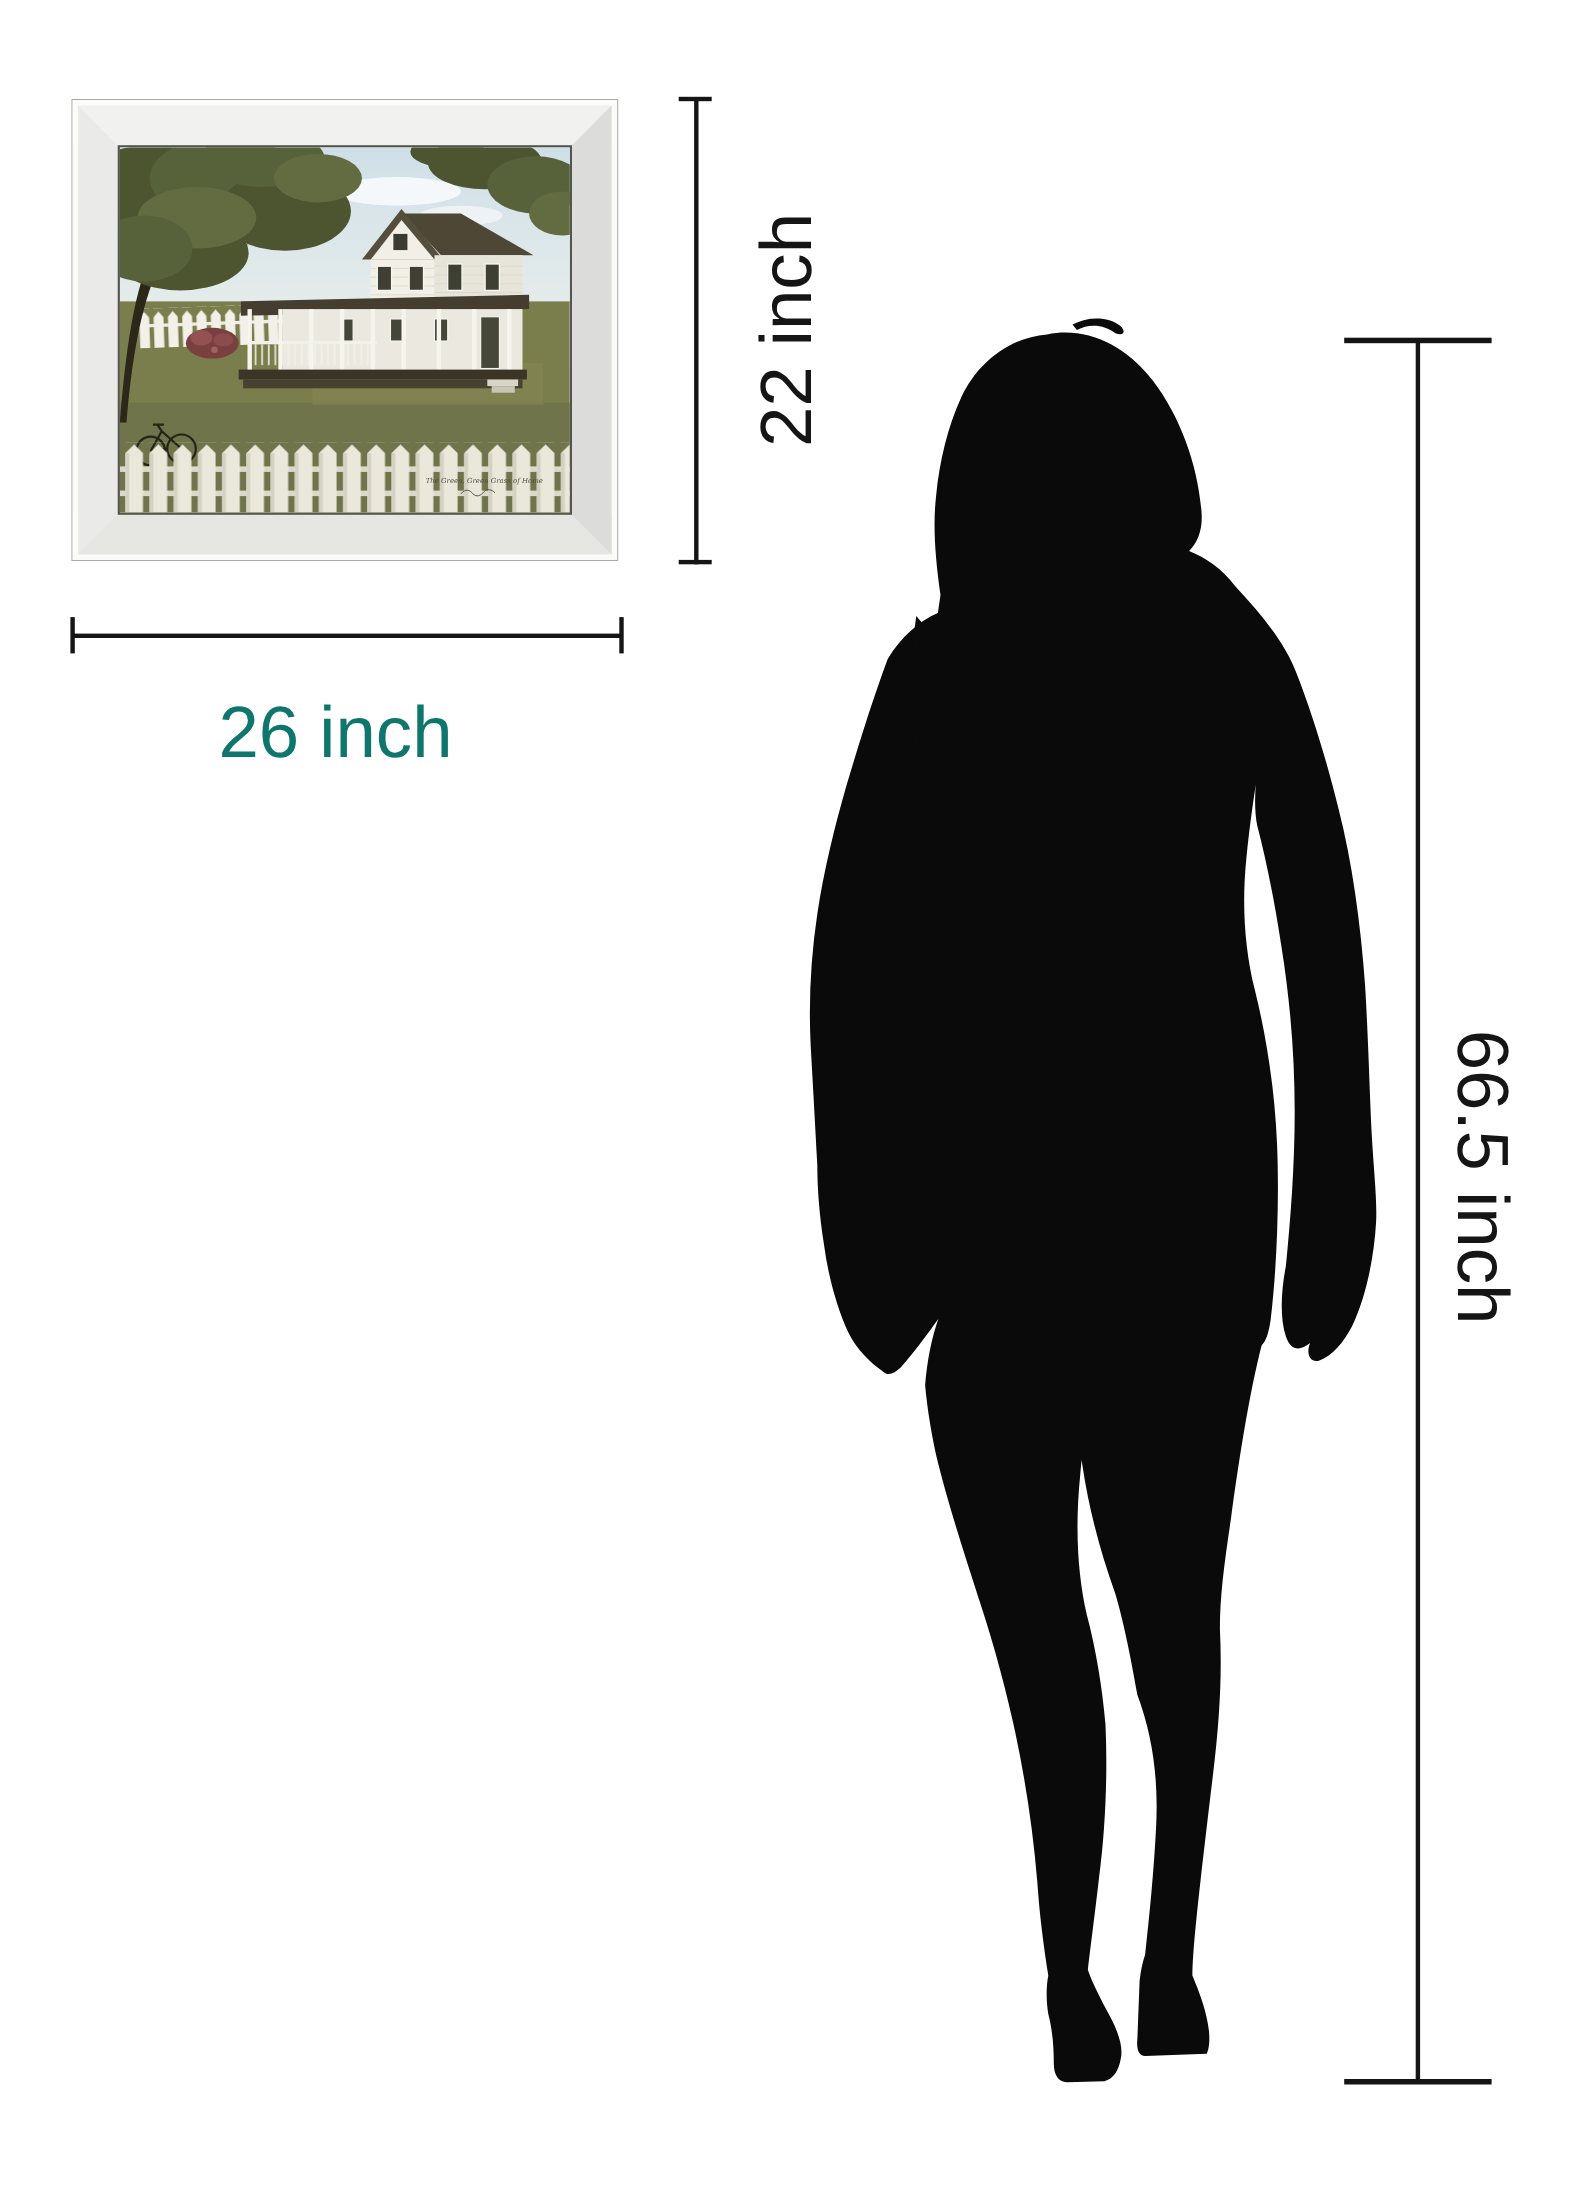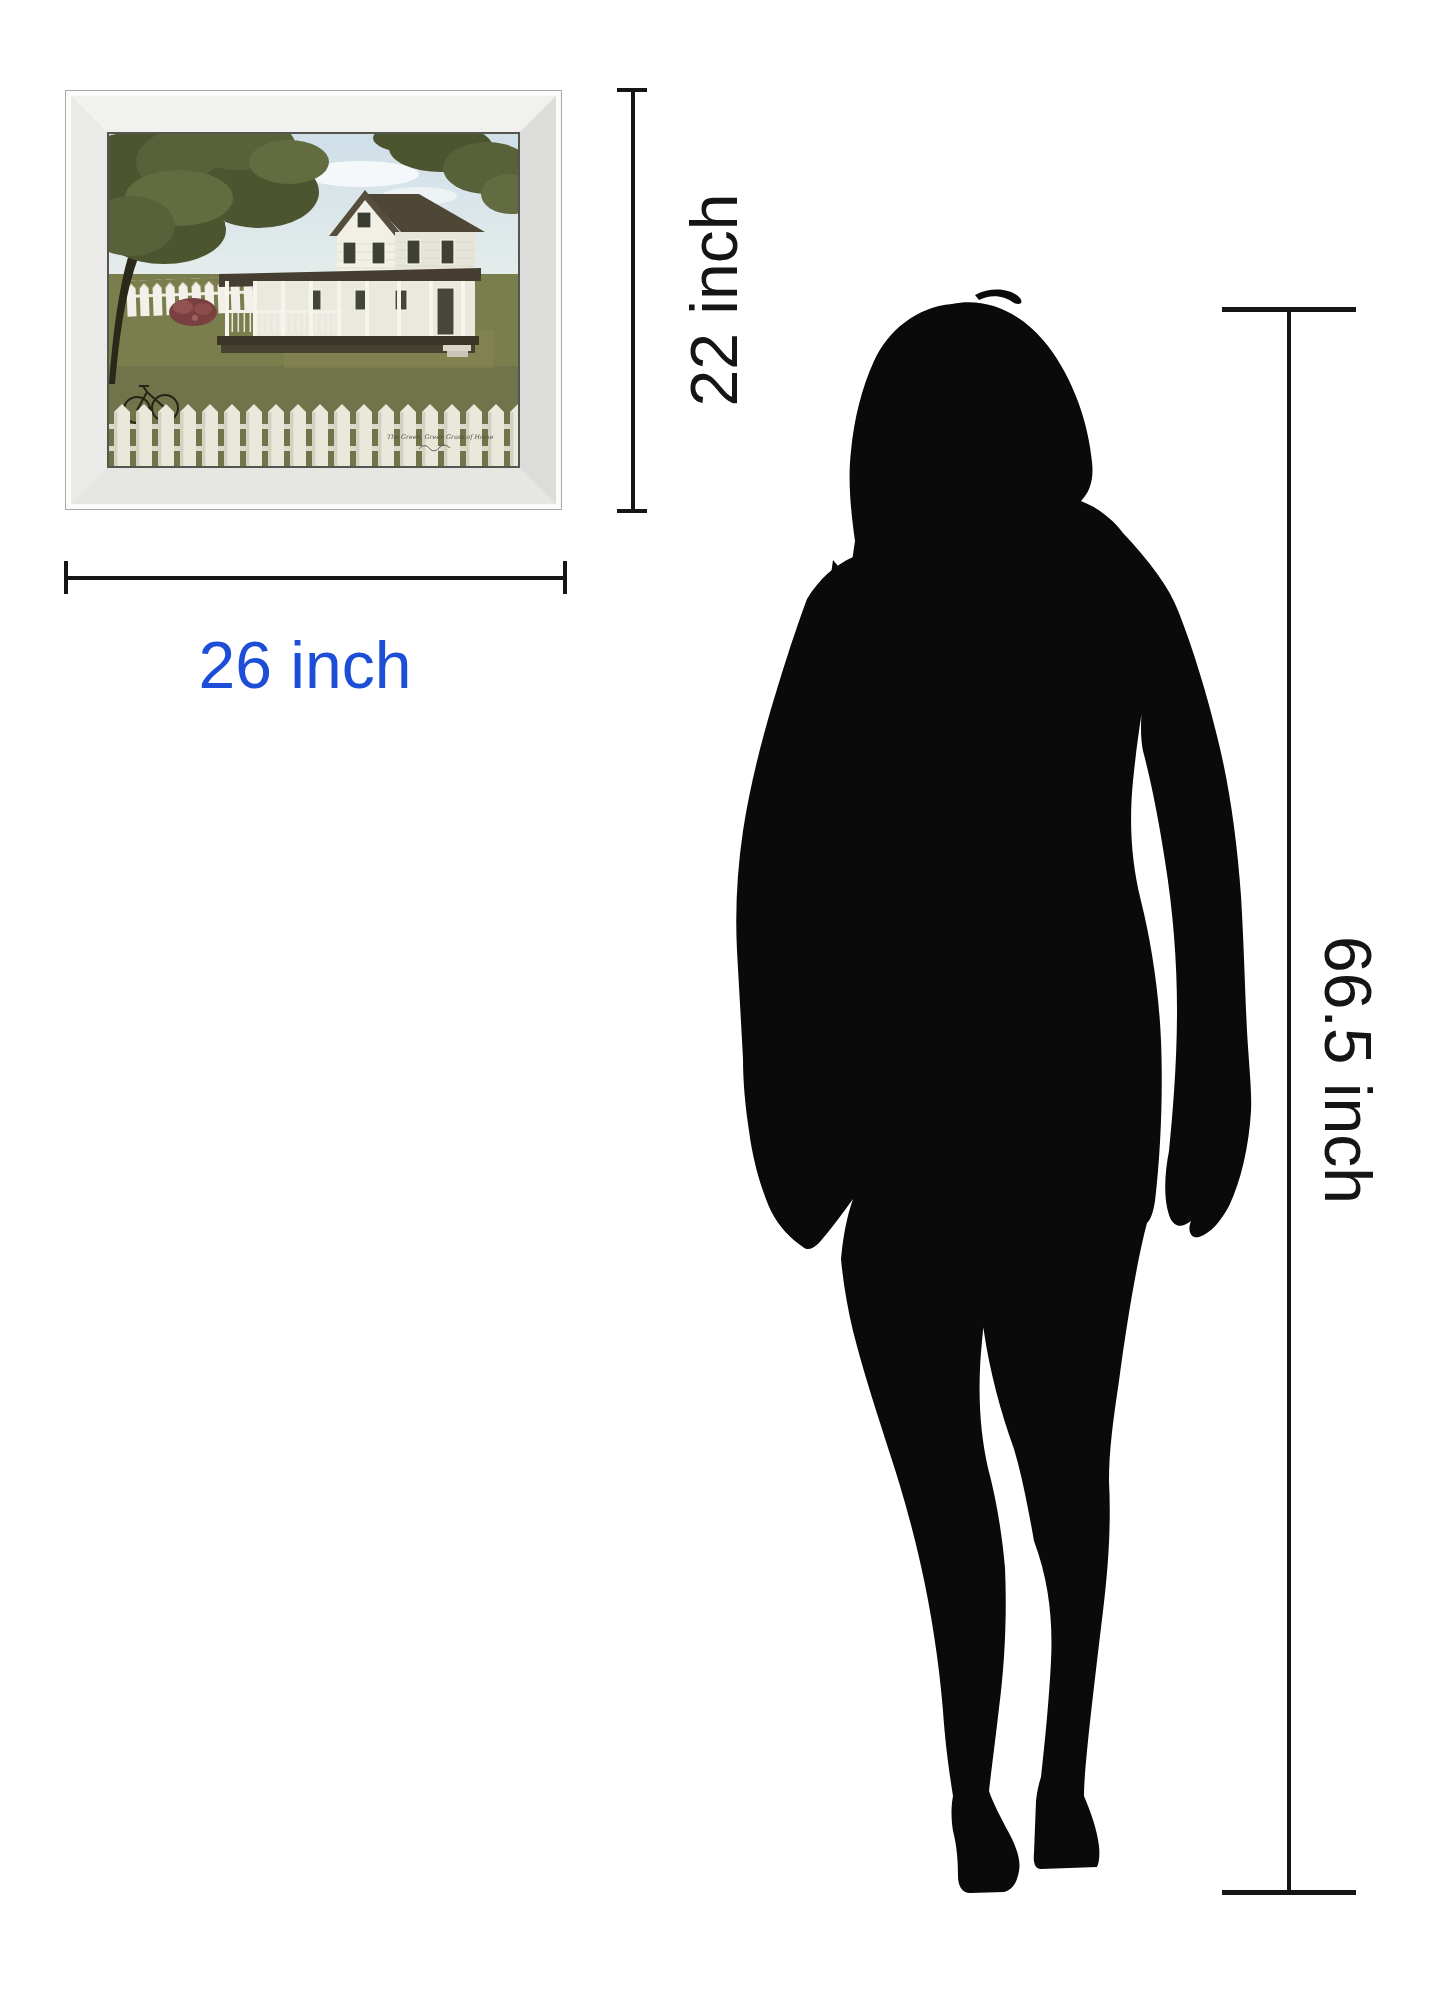--- a/index.html
+++ b/index.html
@@ -169,21 +169,21 @@
   </div>
 
   <div class="dim-bar" style="left: 631px; top: 90px; width: 4px; height: 423px; background: rgb(21, 21, 21);"></div>
   <div class="dim-bar" style="left: 617px; top: 88px; width: 30px; height: 4px; background: rgb(21, 21, 21);"></div>
   <div class="dim-bar" style="left: 617px; top: 509px; width: 30px; height: 4px; background: rgb(21, 21, 21);"></div>
   <div class="dim-label rot-ccw" style="left: 504px; top: 255px; width: 420px; height: 90px; color: rgb(21, 21, 21);">22 inch</div>
 
   <div class="dim-bar" style="left: 66px; top: 576px; width: 499px; height: 4px; background: rgb(21, 21, 21);"></div>
   <div class="dim-bar" style="left: 64px; top: 561px; width: 4px; height: 33px; background: rgb(21, 21, 21);"></div>
   <div class="dim-bar" style="left: 563px; top: 561px; width: 4px; height: 33px; background: rgb(21, 21, 21);"></div>
-  <div class="dim-label" style="left: 95px; top: 620px; width: 420px; height: 90px; color: #1d4ed8;">26 inch</div>
+  <div class="dim-label" style="left: 95px; top: 620px; width: 420px; height: 90px; color: #0f766e;">26 inch</div>
 
   <svg class="silhouette-svg" viewBox="530 288 762 1612">
     <g id="silhouette-group" fill="#0a0a0a">
       <path d="
         M 952 304
         C 985 297 1021 311 1048 346
         C 1073 379 1088 421 1092 462
         C 1094 479 1090 492 1081 501
         C 1096 507 1111 517 1123 533
         C 1149 561 1169 586 1179 613

